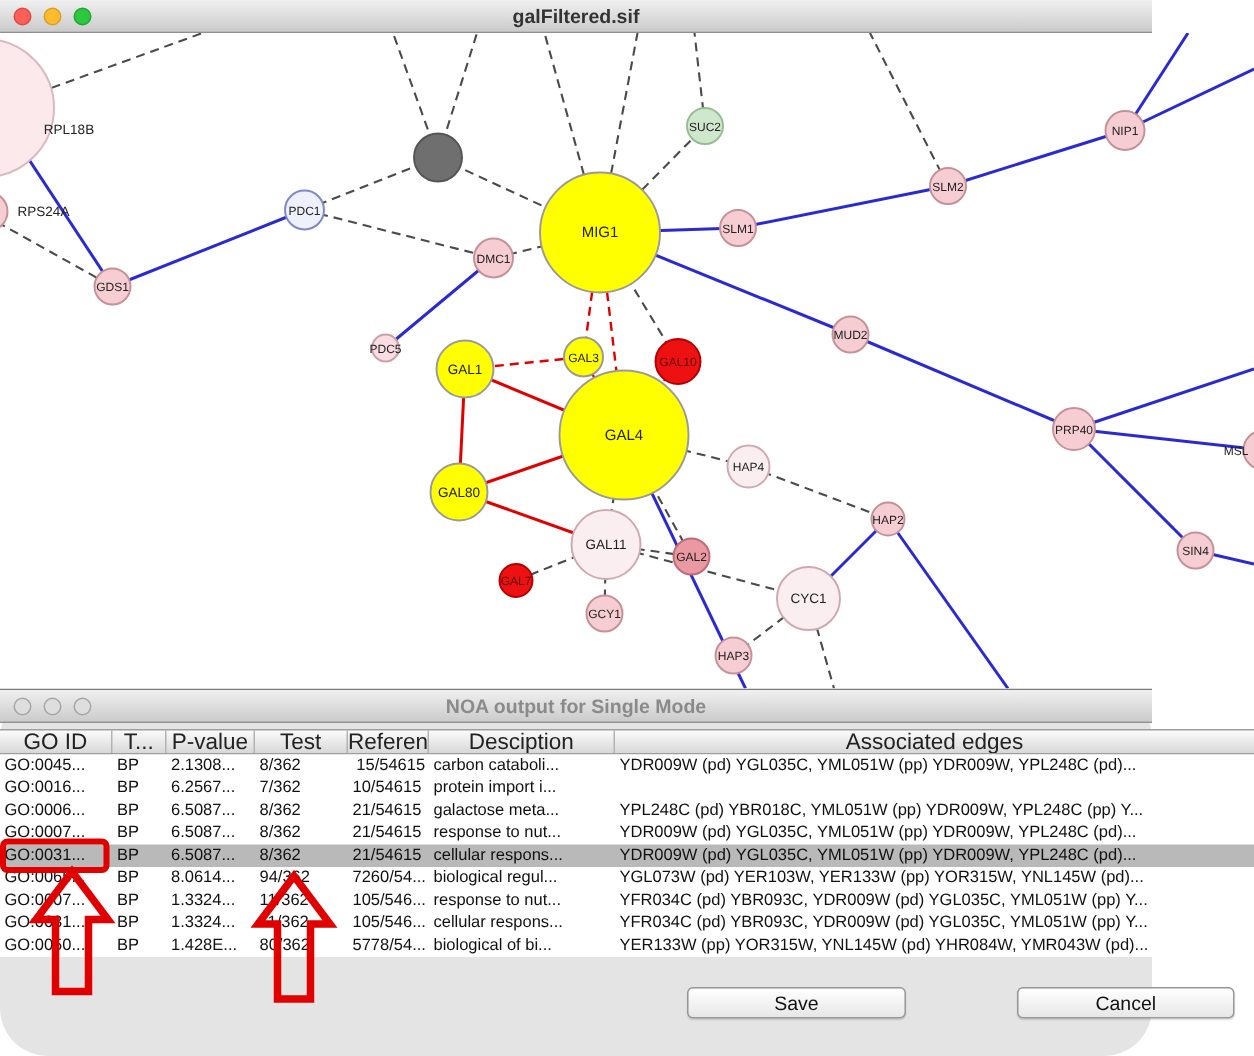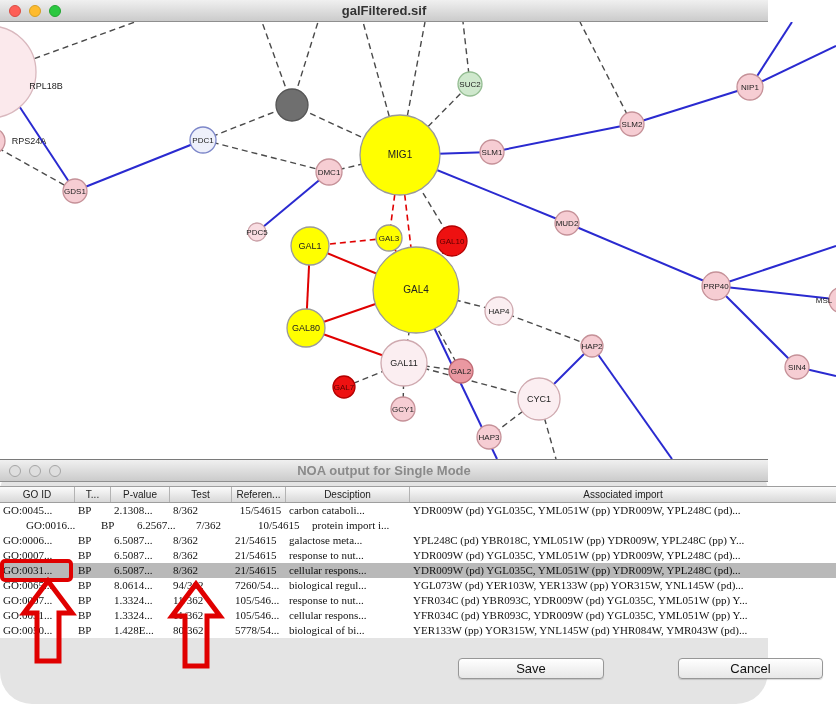--- a/index.html
+++ b/index.html
@@ -21,24 +21,24 @@
   .light.yellow { background:#febb2e; border:1px solid #d6a023; }
   .light.green  { background:#2bc840; border:1px solid #23a532; }
   .light.inactive { background:#dedede; border:1px solid #a5a5a5; }
 
   #graph-area { position:absolute; top:22px; left:0; width:836px; height:437px; background:#fff; overflow:hidden; }
   #graph-svg text { font-family:"Liberation Sans", sans-serif; }
 
   #noa-table { position:absolute; top:26px; left:0; width:836px; background:#fff; }
   .thead { display:flex; height:17px; background:linear-gradient(#fbfbfb,#d8d8d8);
            border-top:1px solid #9e9e9e; border-bottom:1px solid #9e9e9e; }
-  .th { font-size:10px; color:#222; text-align:center; line-height:15px;
+  .th { font-size:15px; color:#222; text-align:center; line-height:15px;
         border-right:1px solid #b3b3b3; overflow:hidden; white-space:nowrap; flex:none; }
   .th:last-child { border-right:none; flex:1; }
-  .trow { display:flex; height:15px; background:#fff;font-family:Liberation Serif, serif; }
+  .trow { display:flex; height:15px; background:#fff; }
   .trow.selected { background:#b9b9b9; }
   .td { font-size:11px; line-height:15px; color:#111; padding-left:3px;
         overflow:hidden; white-space:nowrap; flex:none; }
   .td:last-child { flex:1; }
 
   .btn { position:absolute; height:21px; border:1px solid #979797; border-radius:4px;
          background:linear-gradient(#ffffff,#e7e7e7); font-size:13px; color:#111;
          text-align:center; line-height:19px; box-shadow:0 1px 1px rgba(0,0,0,.15); cursor:default; }
   #save-btn { left:458px; top:198px; width:146px; }
   #cancel-btn { left:678px; top:198px; width:145px; }
@@ -242,34 +242,34 @@
     </div>
 
     <div id="noa-table">
       <div class="thead" id="table-header">
           <div class="th" style="width: 75px;">GO ID</div>
           <div class="th" style="width: 36px;">T...</div>
           <div class="th" style="width: 59px;">P-value</div>
           <div class="th" style="width: 62px; text-align: center;">Test</div>
           <div class="th" style="width: 54px;">Referen...</div>
           <div class="th" style="width: 124px;">Desciption</div>
-          <div class="th">Associated import</div>
+          <div class="th">Associated edges</div>
         </div>
       <div id="table-body">
           <div class="trow">
             <div class="td" style="width: 75px;">GO:0045...</div>
             <div class="td" style="width: 36px;">BP</div>
             <div class="td" style="width: 59px;">2.1308...</div>
             <div class="td" style="width: 62px;">8/362</div>
             <div class="td" style="width: 54px; text-align: center;">15/54615</div>
             <div class="td" style="width: 124px;">carbon cataboli...</div>
             <div class="td">YDR009W (pd) YGL035C, YML051W (pp) YDR009W, YPL248C (pd)...</div>
           </div>
           <div class="trow">
-            <div class="td" style="width: 75px; margin-left: 23px;">GO:0016...</div>
+            <div class="td" style="width: 75px;">GO:0016...</div>
             <div class="td" style="width: 36px;">BP</div>
             <div class="td" style="width: 59px;">6.2567...</div>
             <div class="td" style="width: 62px;">7/362</div>
             <div class="td" style="width: 54px;">10/54615</div>
             <div class="td" style="width: 124px;">protein import i...</div>
           </div>
           <div class="trow">
             <div class="td" style="width: 75px;">GO:0006...</div>
             <div class="td" style="width: 36px;">BP</div>
             <div class="td" style="width: 59px;">6.5087...</div>

